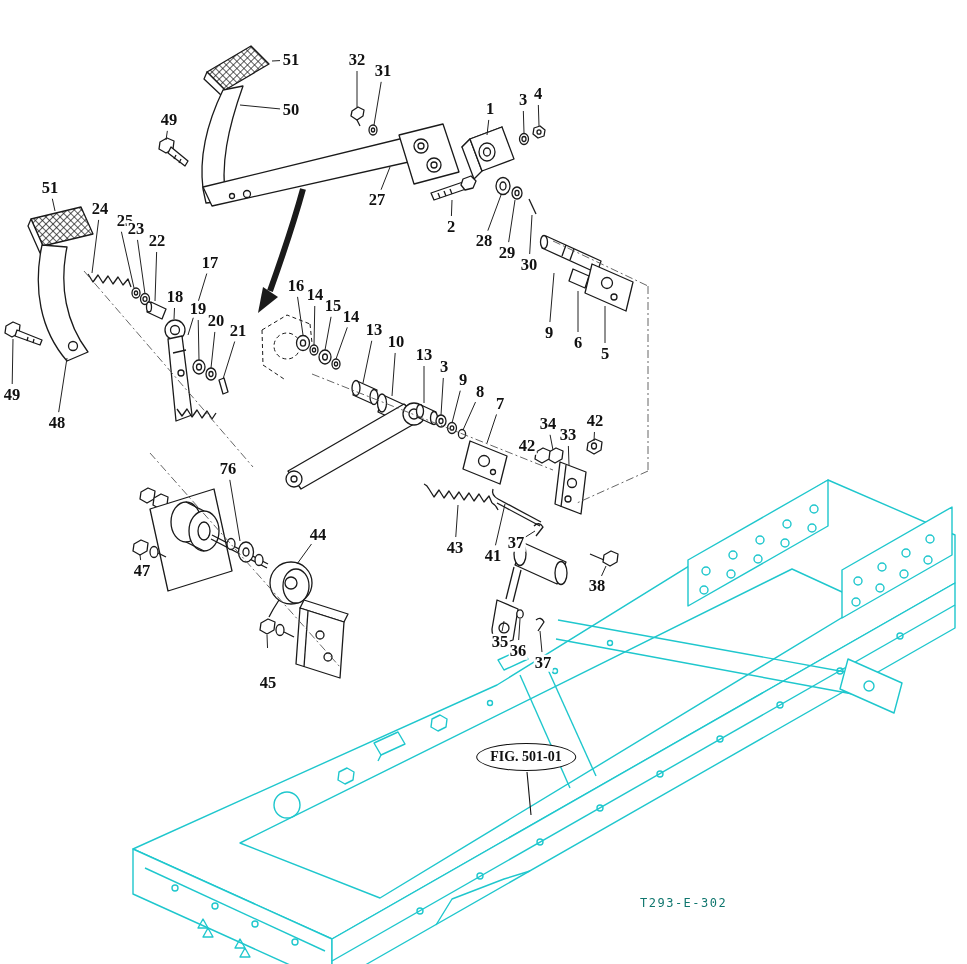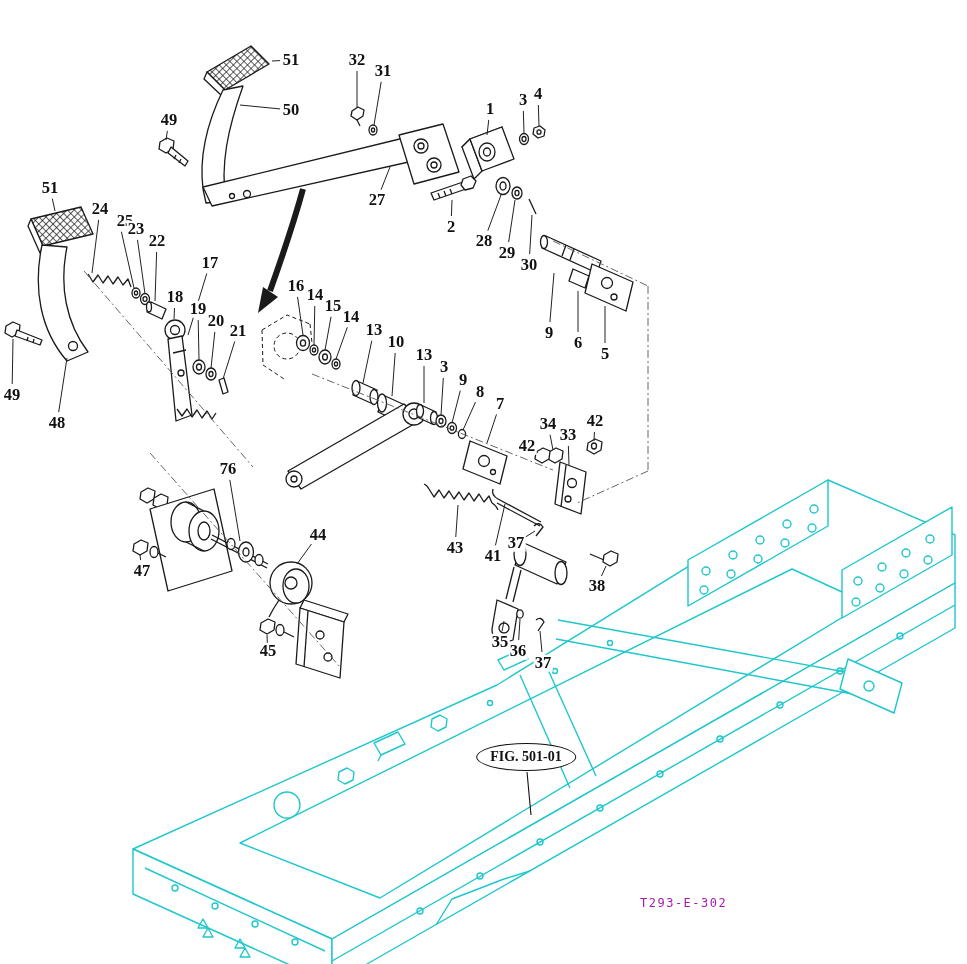--- a/index.html
+++ b/index.html
@@ -14,21 +14,21 @@
     background:#fff; line-height:1; padding:0 1px; white-space:nowrap;
   }
   .fig-label {
     position:absolute; left:526px; top:714px; transform:translate(-50%,-50%);
     border:1.7px solid #111; border-radius:50%; background:#fff;
     font:700 14px "Liberation Serif", serif; color:#111;
     padding:5px 13px; white-space:nowrap;
   }
   .diagram-code {
     position:absolute; left:640px; top:853px;
-    font:12px "DejaVu Sans Mono", monospace; letter-spacing:1.5px; color:#a21caf;
+    font:12px "DejaVu Sans Mono", monospace; letter-spacing:1.5px; color:#0f766e;
   }
   .leaders line { stroke:#222; stroke-width:1; }
 </style>
 </head>
 <body>
 
 <div class="stage">
 
 <svg class="scene" width="967" height="964" viewBox="0 0 967 964">
   <defs>
@@ -424,20 +424,20 @@
       <span class="callout" style="left: 228px; top: 426px;">76</span>
       <span class="callout" style="left: 318px; top: 492px;">44</span>
       <span class="callout" style="left: 455px; top: 505px;">43</span>
       <span class="callout" style="left: 493px; top: 513px; text-align: center;">41</span>
       <span class="callout" style="left: 516px; top: 500px;">37</span>
       <span class="callout" style="left: 142px; top: 528px;">47</span>
       <span class="callout" style="left: 597px; top: 543px;">38</span>
       <span class="callout" style="left: 500px; top: 599px;">35</span>
       <span class="callout" style="left: 518px; top: 608px;">36</span>
       <span class="callout" style="left: 543px; top: 620px;">37</span>
-      <span class="callout" style="left: 268px; top: 608px;">45</span>
+      <span class="callout" style="left: 268px; top: 640px;">45</span>
     </div>
 
 <span class="fig-label">FIG. 501-01</span>
 
 <span class="diagram-code">T293-E-302</span>
 
 </div>
 
 </body></html>

